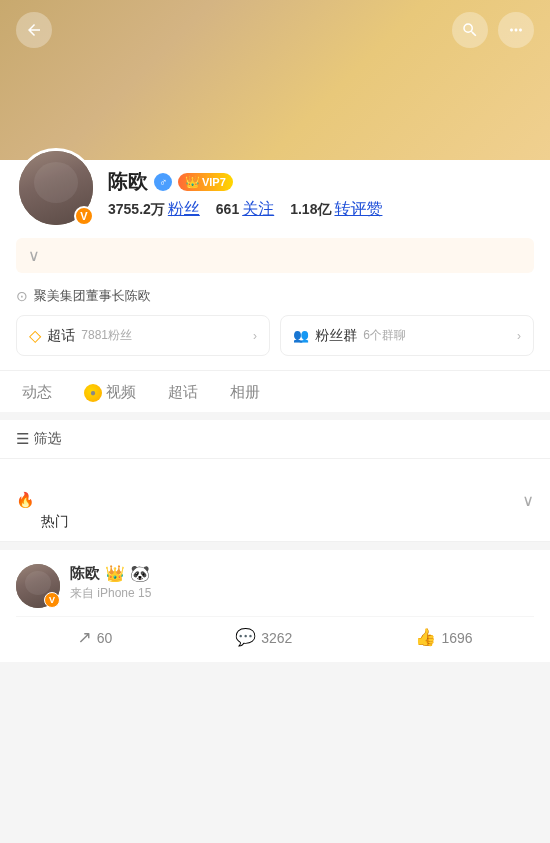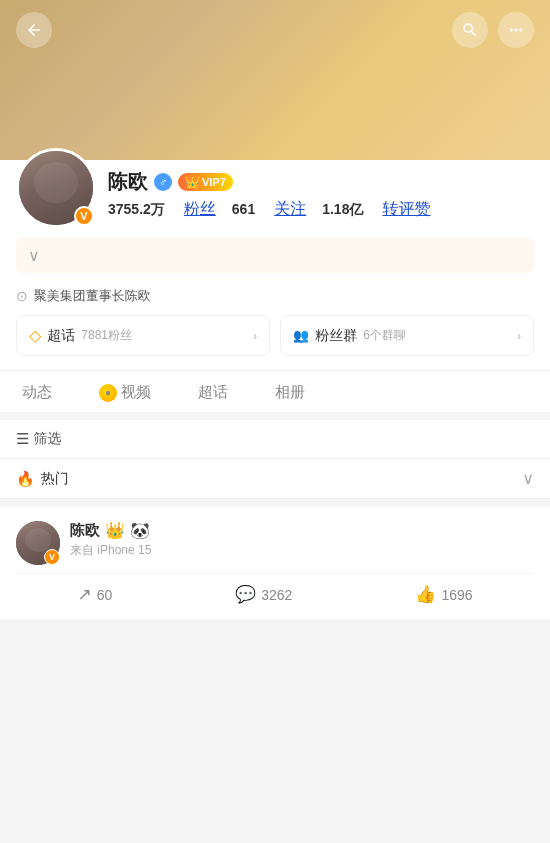--- a/index.html
+++ b/index.html
@@ -103,21 +103,21 @@
     }
     .vip-crown { font-size: 12px; }
     .vip-text { font-size: 11px; color: #fff; font-weight: bold; }
 
     .stats-row {
       display: flex;
       gap: 16px;
       font-size: 13px;
       color: #555;
     }
-    .stat-item { display: flex; gap: 19px; align-items: baseline; }
+    .stat-item { display: flex; gap: 3px; align-items: baseline; }
     .stat-num { font-weight: 600; color: #333; font-size: 14px; }
     .stat-label { color: #1d4ed8; font-size: 16px; text-decoration: underline; }
 
     
     .video-views-bar {
       margin: 10px 0 8px;
       padding: 8px 12px;
       background: #fff8f0;
       border-radius: 6px;
       display: flex;
@@ -167,21 +167,21 @@
     .group-arrow { font-size: 12px; color: #bbb; }
 
     
     .tabs-section {
       background: #fff;
       border-top: 1px solid #f0f0f0;
       display: flex;
       align-items: center;
       padding: 0 8px;
       overflow-x: auto;
-      gap: 19px;
+      gap: 4px;
     }
     .tabs-section::-webkit-scrollbar { display: none; }
     .tab-item {
       padding: 12px 14px 10px;
       font-size: 15px;
       color: #888;
       white-space: nowrap;
       cursor: pointer;
       position: relative;
       display: flex;
@@ -240,21 +240,21 @@
       justify-content: space-between;
       border-bottom: 1px solid #f0f0f0;
       cursor: pointer;
     }
     .hot-left {
       display: flex;
       align-items: center;
       gap: 6px;
     }
     .hot-icon { color: #ff4444; font-size: 15px; }
-    .hot-text { font-size: 14px; color: #333; }
+    .hot-text { font-size: 14px; color: #333; margin-top: 44px; }
 
     
     .post-card {
       background: #fff;
       margin-top: 8px;
       padding: 14px 16px;
     }
     .post-header {
       display: flex;
       align-items: flex-start;

